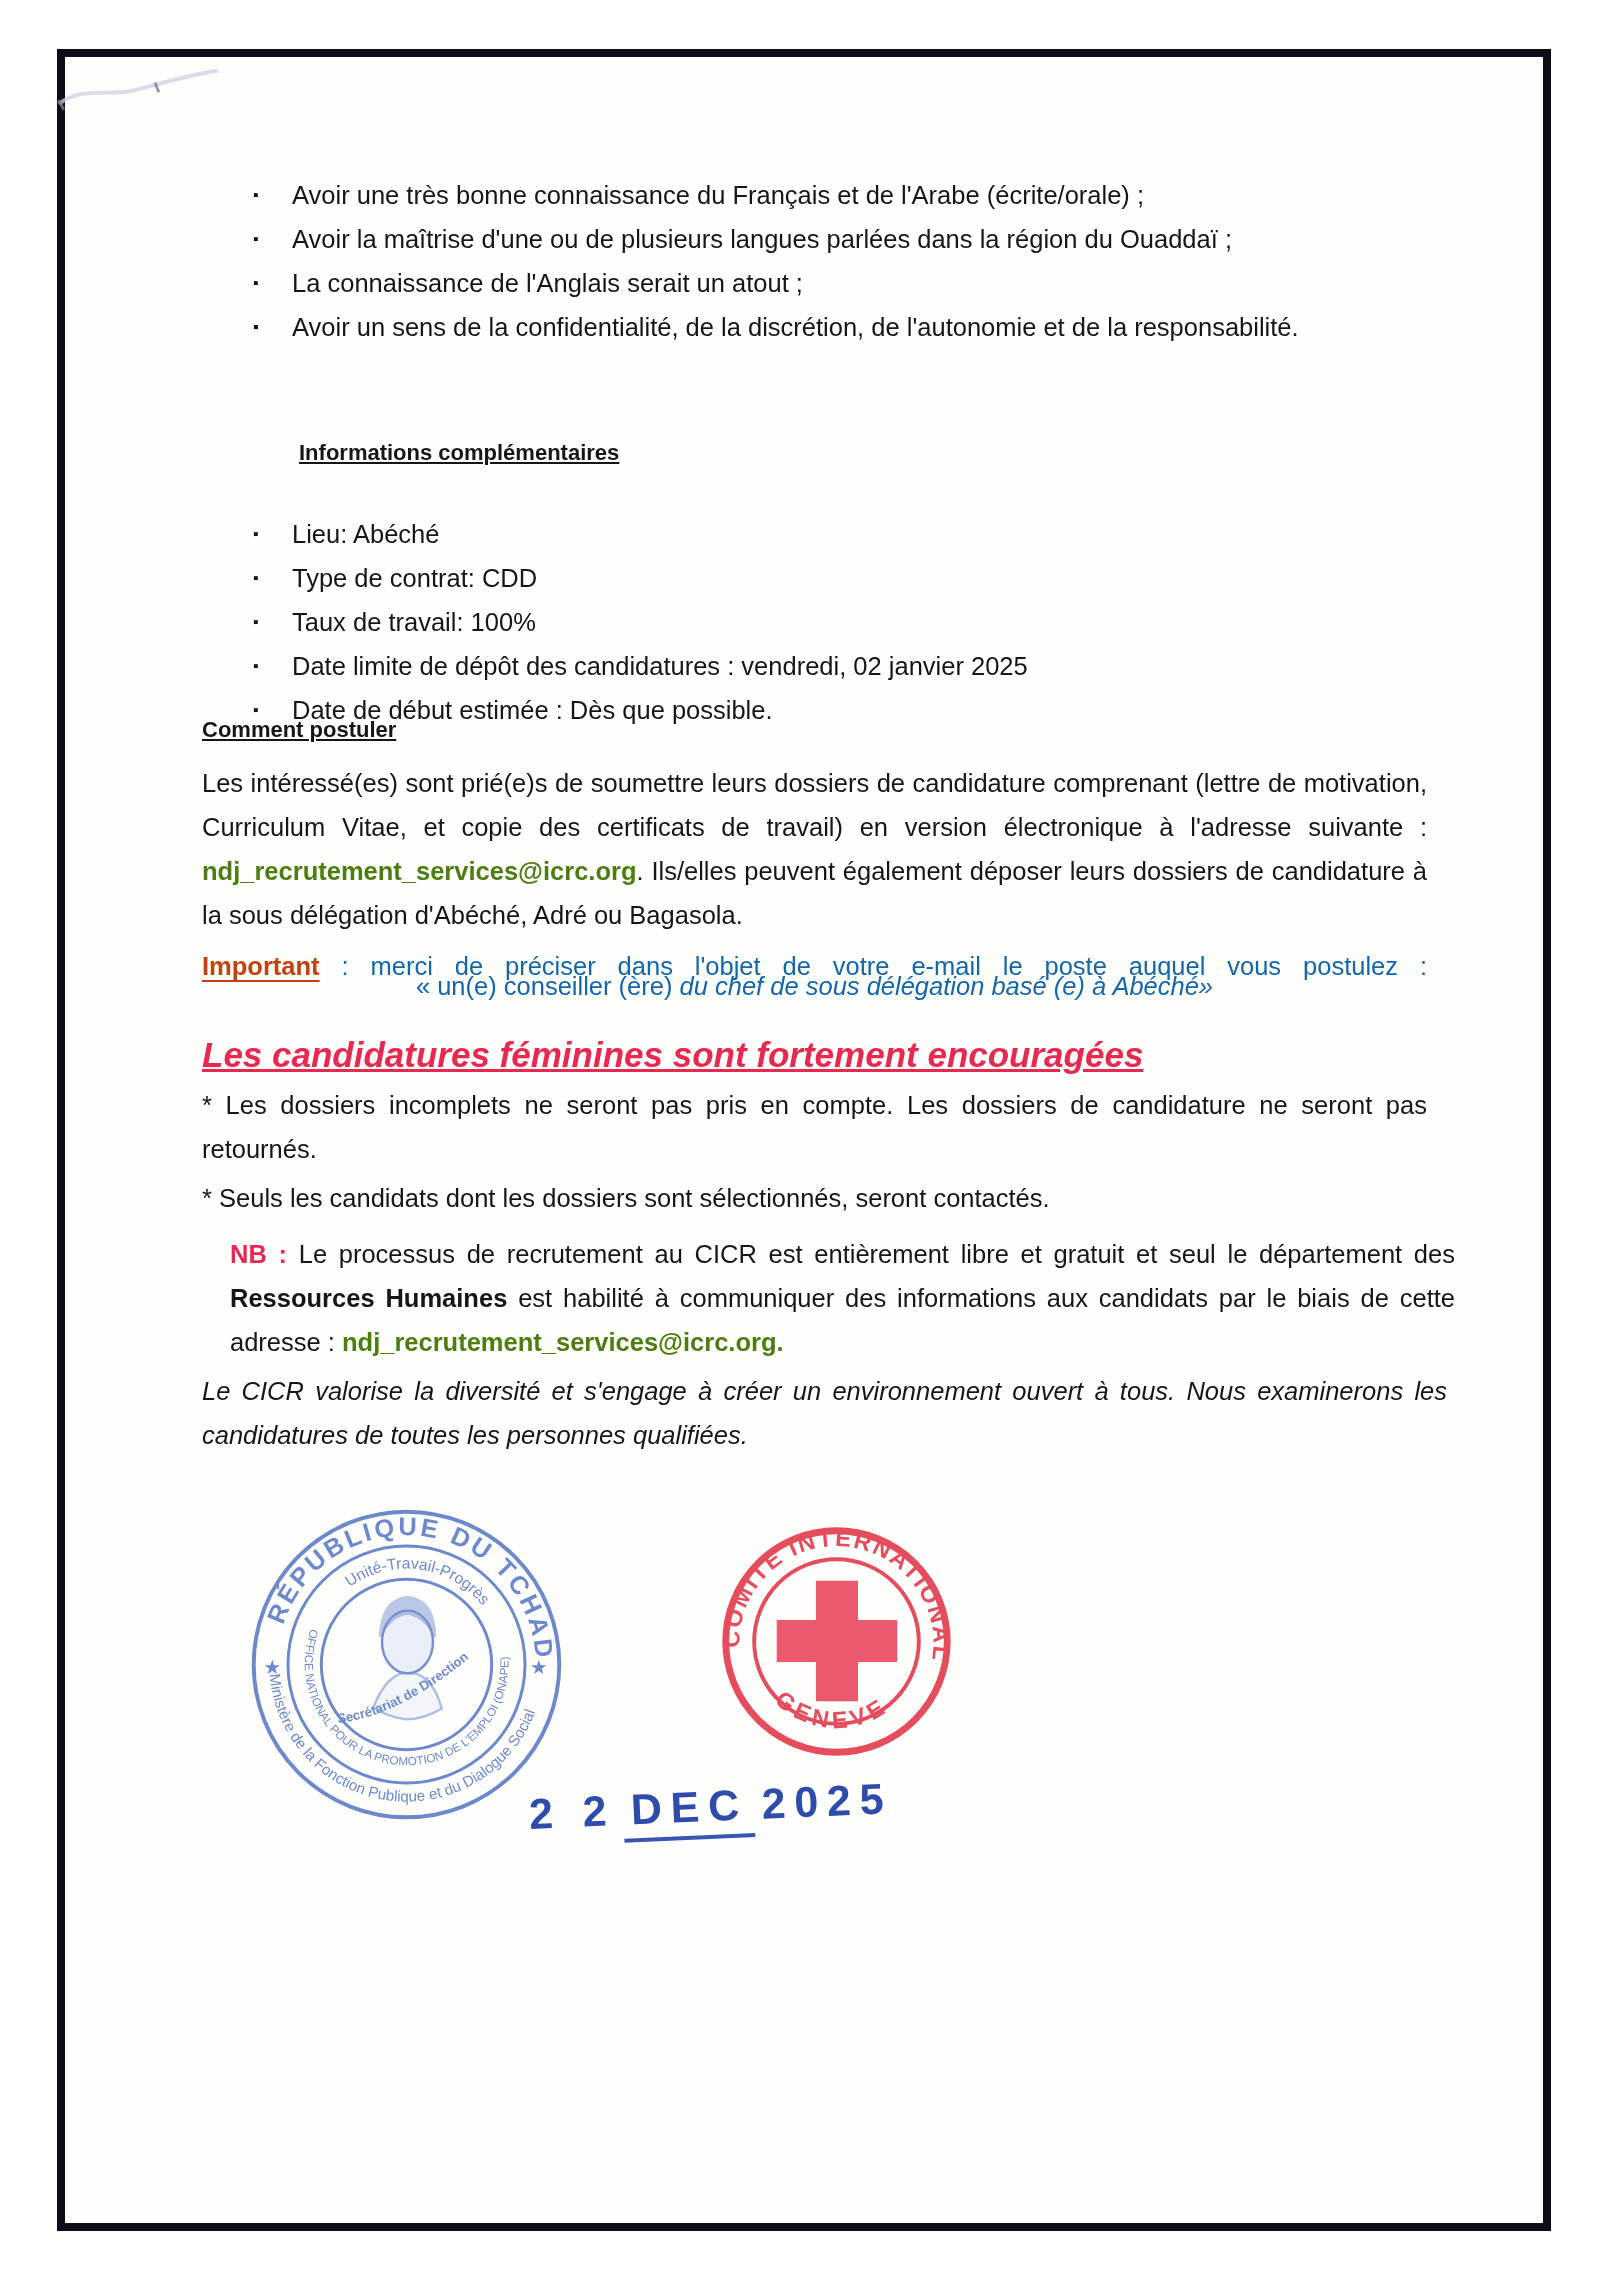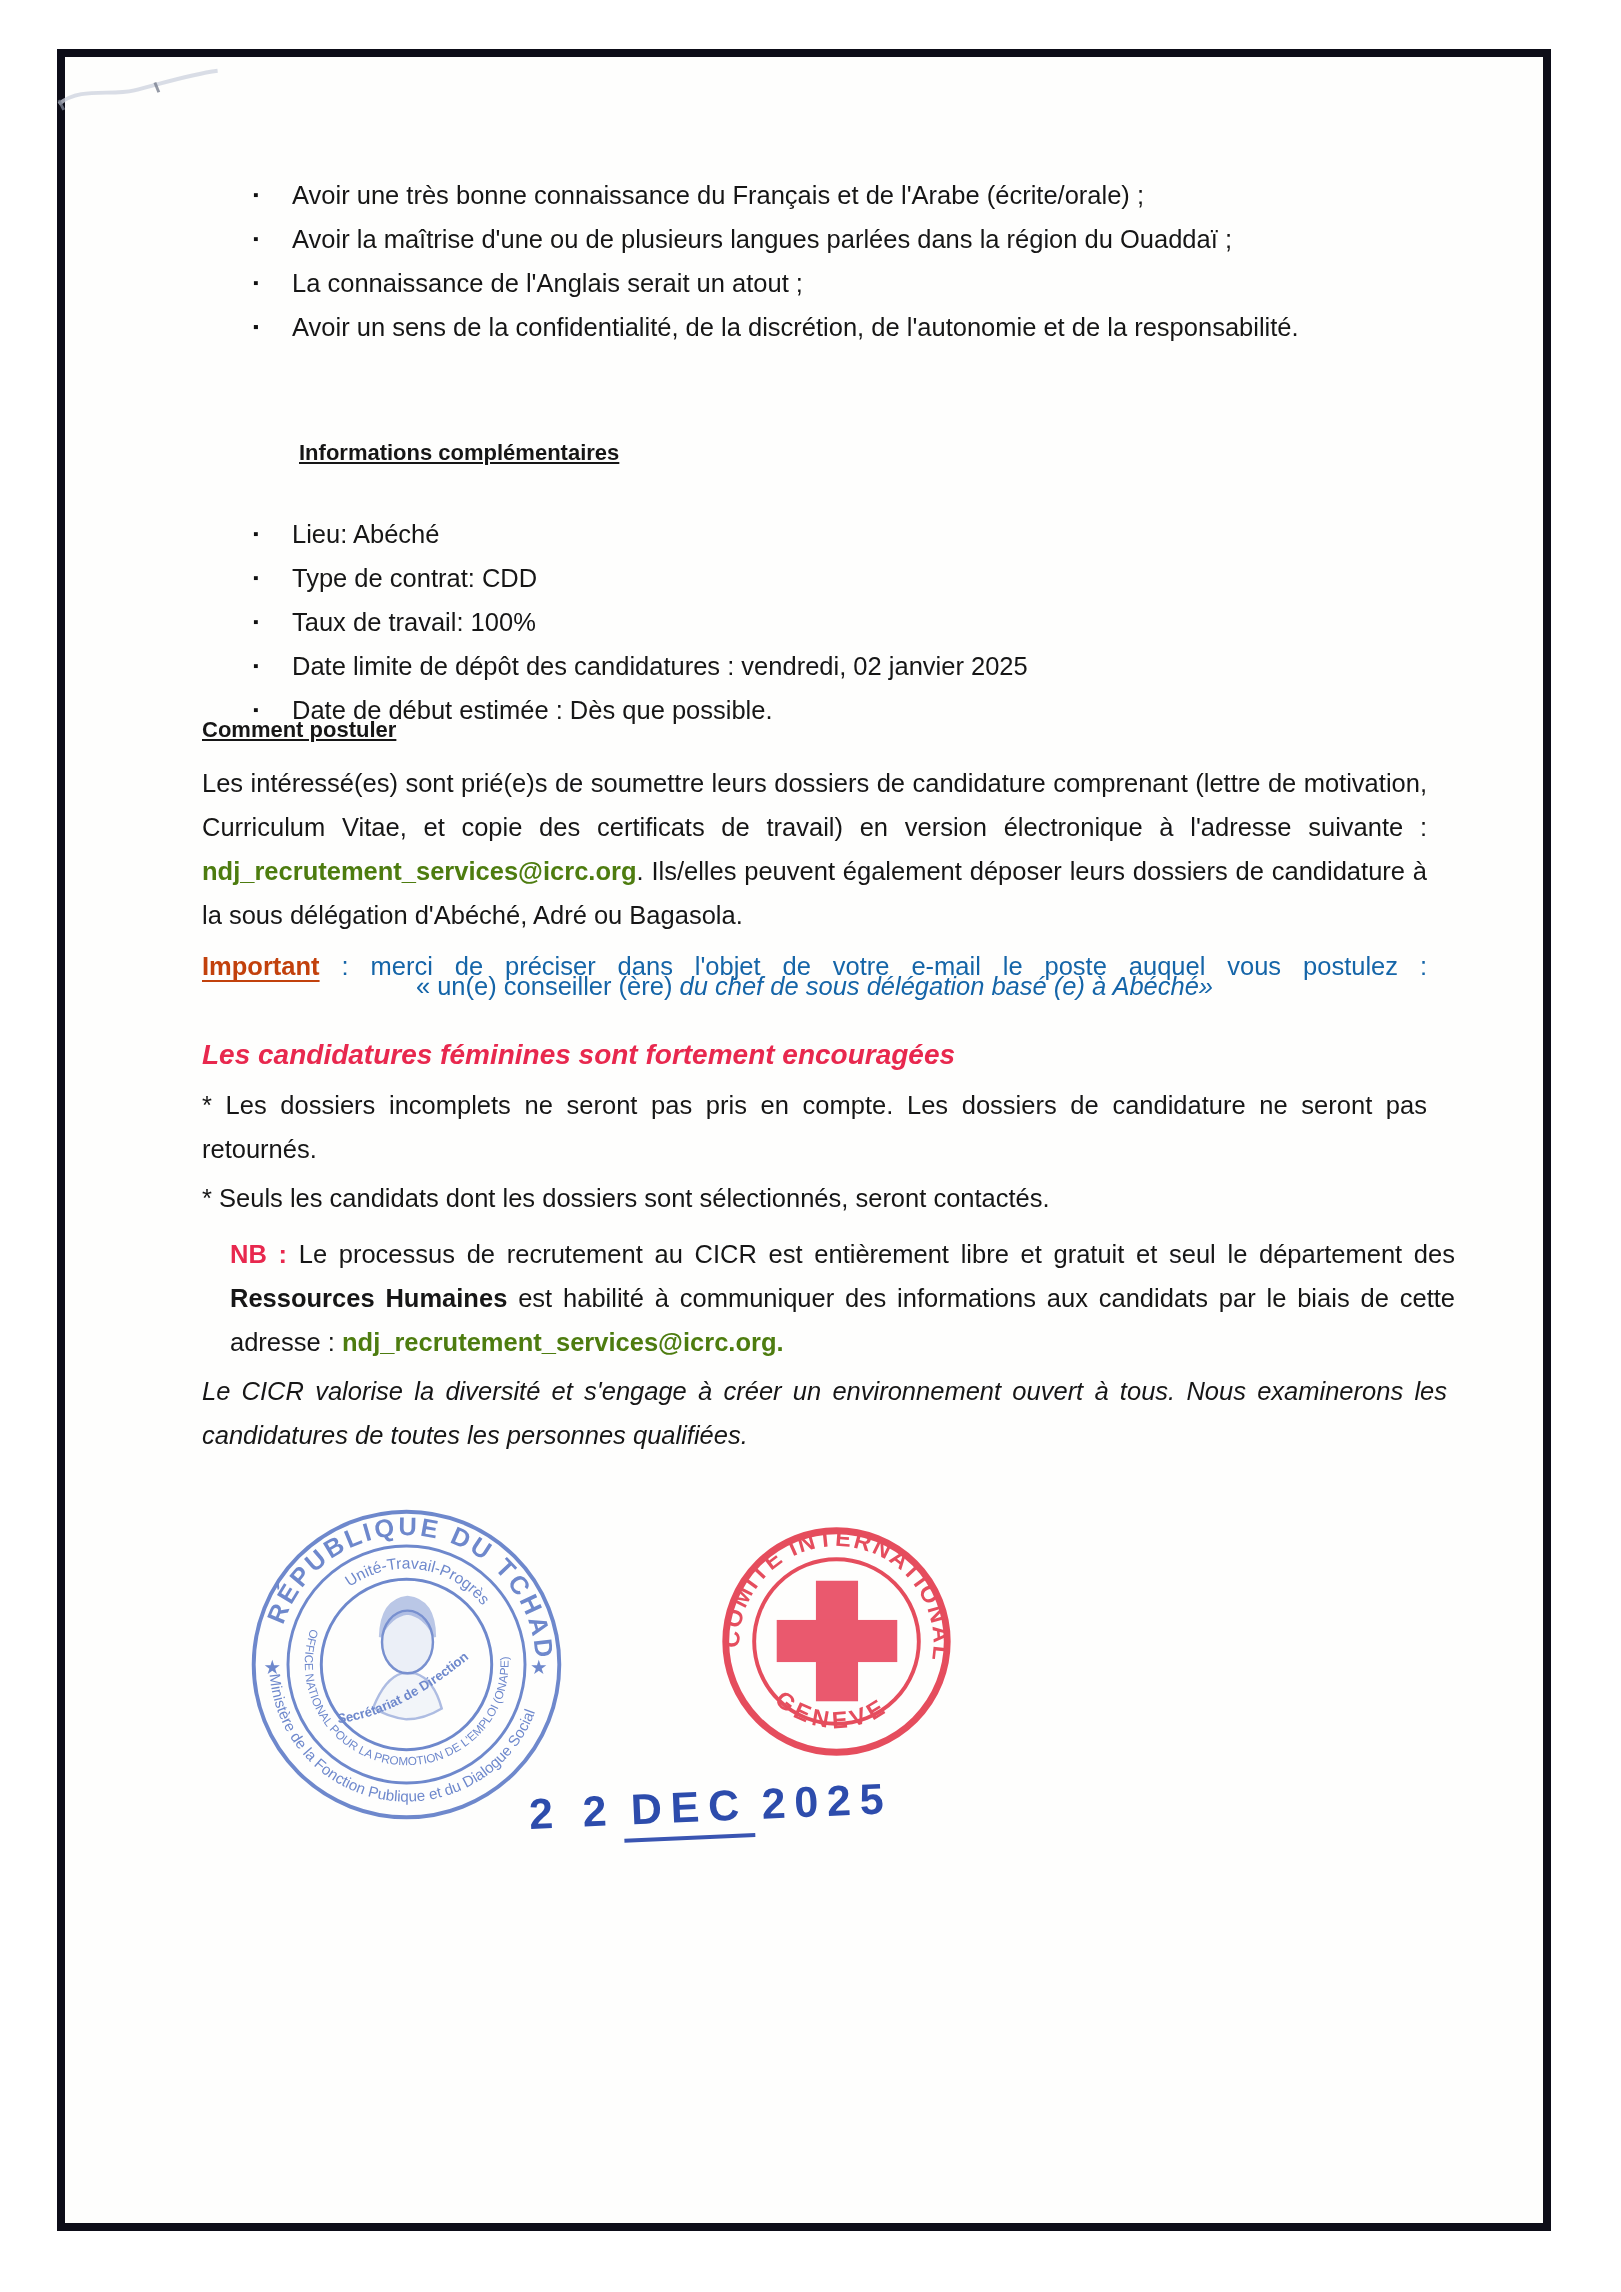--- a/index.html
+++ b/index.html
@@ -12,21 +12,21 @@
        text-align:justify;margin:0;}
   .heading{position:absolute;font-size:22px;font-weight:bold;line-height:39px;white-space:nowrap;text-decoration:underline;}
   ul.bullets{position:absolute;left:251px;width:1192px;list-style:none;margin:0;padding:0;
              font-size:25.5px;line-height:44px;}
   ul.bullets li{position:relative;padding-left:41px;text-align:justify;}
   .blt{position:absolute;left:2px;top:0;font-size:15.7px;line-height:44px;color:#111;}
   .email{font-weight:bold;color:#4d7c0f;}
   .imp{color:#1565a8;}
   .imp .lbl{color:#c2410c;text-decoration:underline;font-weight:bold;text-underline-offset:4.9px;}
   .just-last{text-align-last:justify;}
-  .enc{color:#e8284e;font-weight:bold;font-style:italic;font-size:28px;white-space:nowrap;}
+  .enc{color:#e8284e;font-weight:bold;font-style:italic;font-size:35px;white-space:nowrap;text-decoration:underline;}
   .nb-lbl{color:#e8284e;font-weight:bold;}
   .bold{font-weight:bold;}
   .closing{font-style:italic;}
   .it{font-style:italic;}
   svg text{font-family:"Liberation Sans",sans-serif;}
   .stamp{position:absolute;}
   .date-stamp{position:absolute;left:529px;top:1782px;color:#2d4cac;
               font-size:43px;font-weight:bold;letter-spacing:8.8px;transform:rotate(-2.5deg);
               white-space:nowrap;}
   .date-stamp .month{border-bottom:4.9px solid #3a55b2;padding:0 5.9px 4.9px 7.8px;margin:0 7.8px;}

